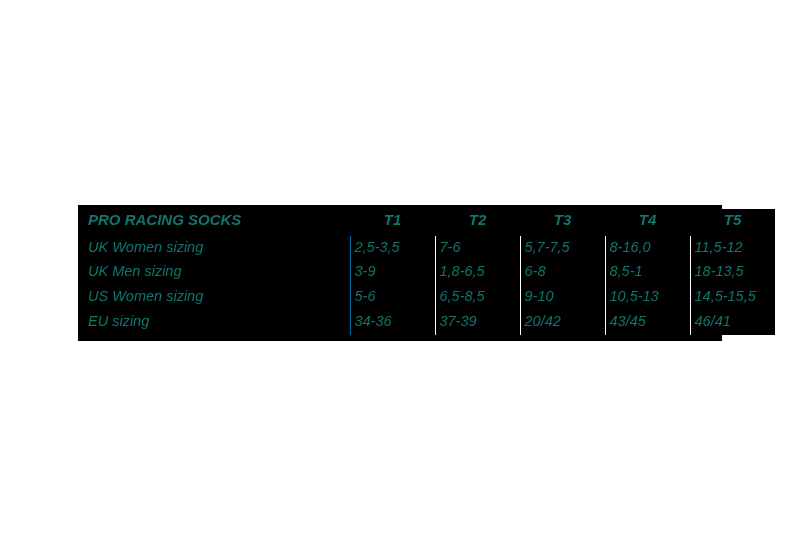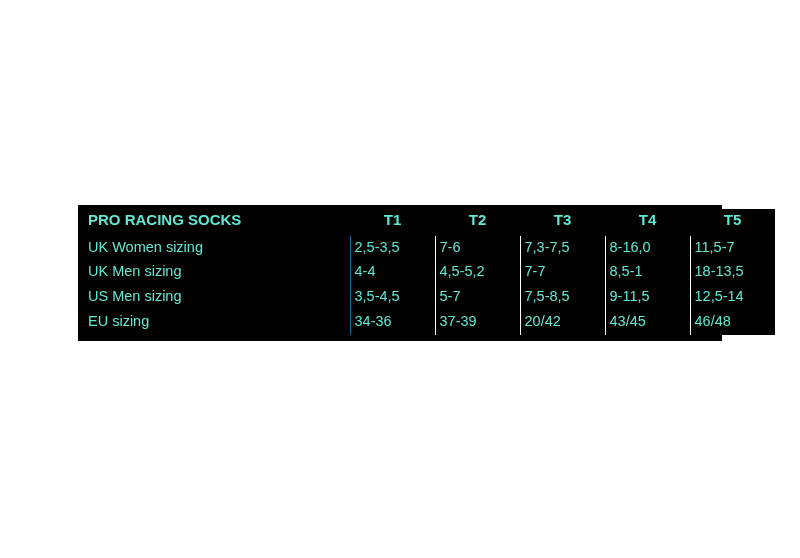--- a/index.html
+++ b/index.html
@@ -29,26 +29,27 @@
     box-sizing: border-box;
   }
   table.chart {
     width: 100%;
     border-collapse: collapse;
     table-layout: fixed;
     background: #000000;
   }
   table.chart th,
   table.chart td {
-    color: #5eead4;
+    color: #0f766e;
     font-size: 14.5px;
     line-height: 1.1;
     padding: 4px 4px 5px 4px;
     border: 0;
     font-weight: normal;
+    font-style: italic;
   }
   
   tr.head th {
     font-weight: bold;
     font-size: 15px;
     padding-bottom: 7px;
     padding-top: 3px;
   }
   th.label-col, td.label-col {
     text-align: left;
@@ -91,44 +92,44 @@
           <th class="size-col">T3</th>
           <th class="size-col">T4</th>
           <th class="size-col last">T5</th>
         </tr>
       </thead>
       <tbody>
         <tr>
           <td class="label-col">UK Women sizing</td>
           <td class="size-col">2,5-3,5</td>
           <td class="size-col">7-6</td>
-          <td class="size-col">7,3-7,5</td>
+          <td class="size-col">5,7-7,5</td>
           <td class="size-col">8-16,0</td>
-          <td class="size-col last">11,5-7</td>
+          <td class="size-col last">11,5-12</td>
         </tr>
         <tr>
           <td class="label-col">UK Men sizing</td>
-          <td class="size-col">4-4</td>
-          <td class="size-col">4,5-5,2</td>
-          <td class="size-col">7-7</td>
+          <td class="size-col">3-9</td>
+          <td class="size-col">1,8-6,5</td>
+          <td class="size-col">6-8</td>
           <td class="size-col">8,5-1</td>
           <td class="size-col last">18-13,5</td>
         </tr>
         <tr>
-          <td class="label-col">US Men sizing</td>
-          <td class="size-col">3,5-4,5</td>
-          <td class="size-col">5-7</td>
-          <td class="size-col">7,5-8,5</td>
-          <td class="size-col">9-11,5</td>
-          <td class="size-col last">12,5-14</td>
+          <td class="label-col">US Women sizing</td>
+          <td class="size-col">5-6</td>
+          <td class="size-col">6,5-8,5</td>
+          <td class="size-col">9-10</td>
+          <td class="size-col">10,5-13</td>
+          <td class="size-col last">14,5-15,5</td>
         </tr>
         <tr>
           <td class="label-col">EU sizing</td>
           <td class="size-col">34-36</td>
           <td class="size-col">37-39</td>
           <td class="size-col">20/42</td>
           <td class="size-col">43/45</td>
-          <td class="size-col last">46/48</td>
+          <td class="size-col last">46/41</td>
         </tr>
       </tbody>
     </table>
   </div>
 </div>
 
 </body></html>

